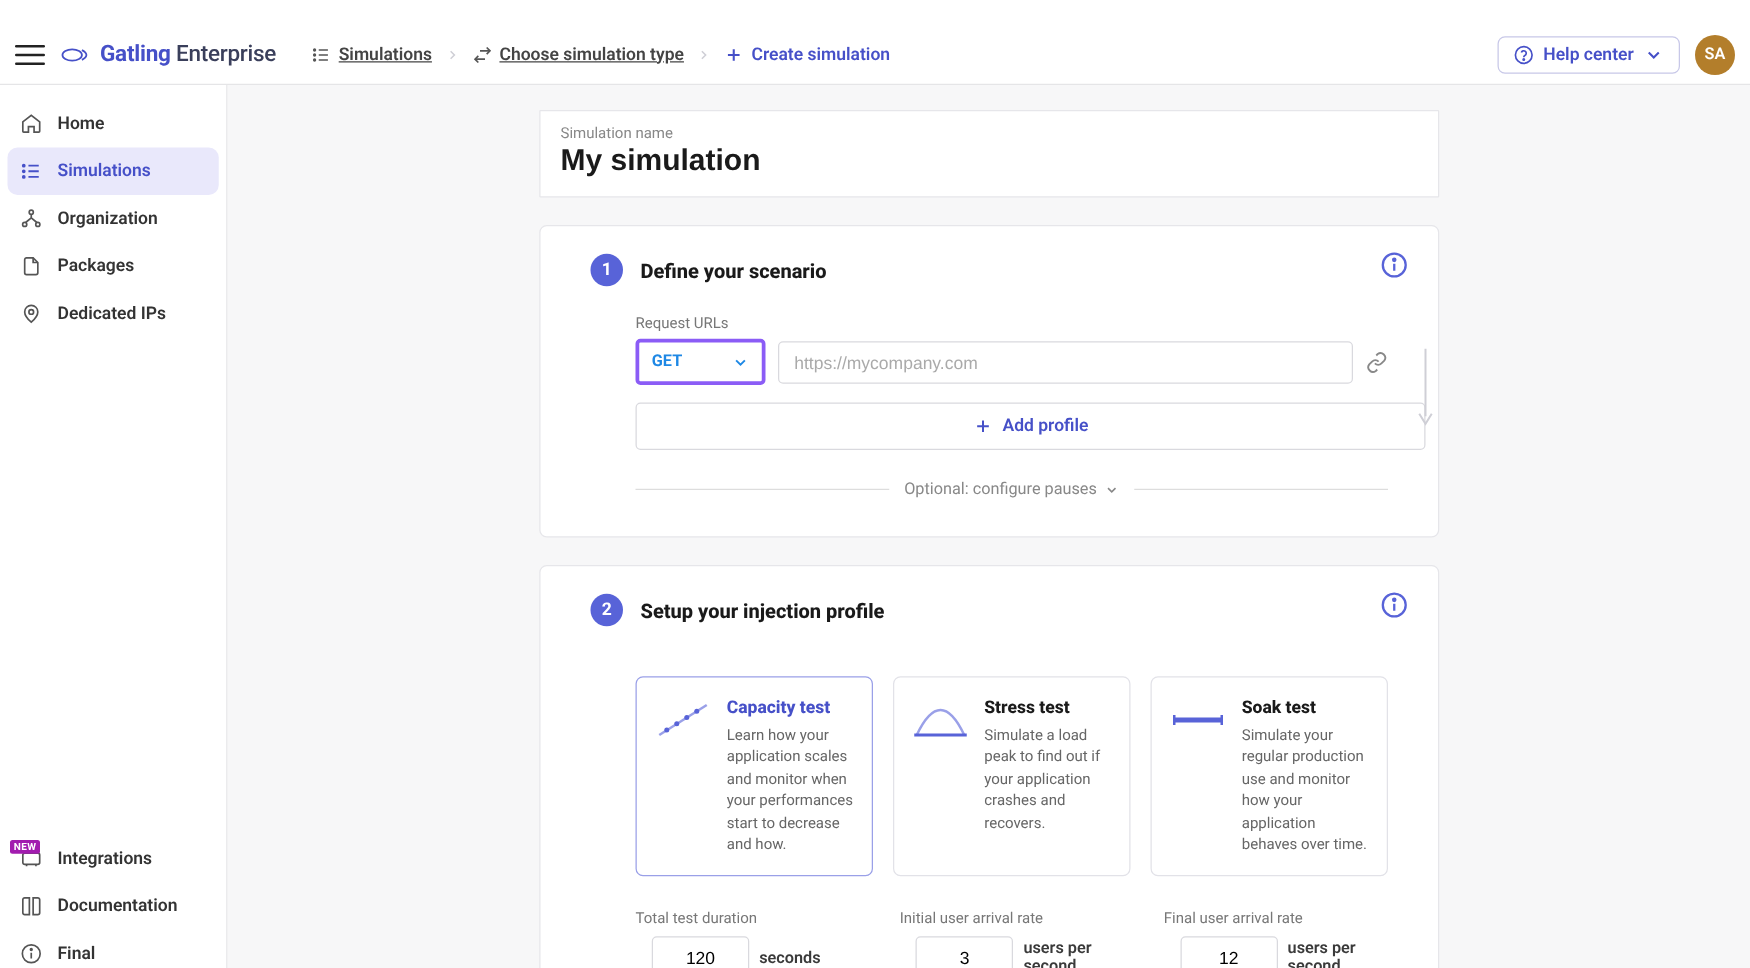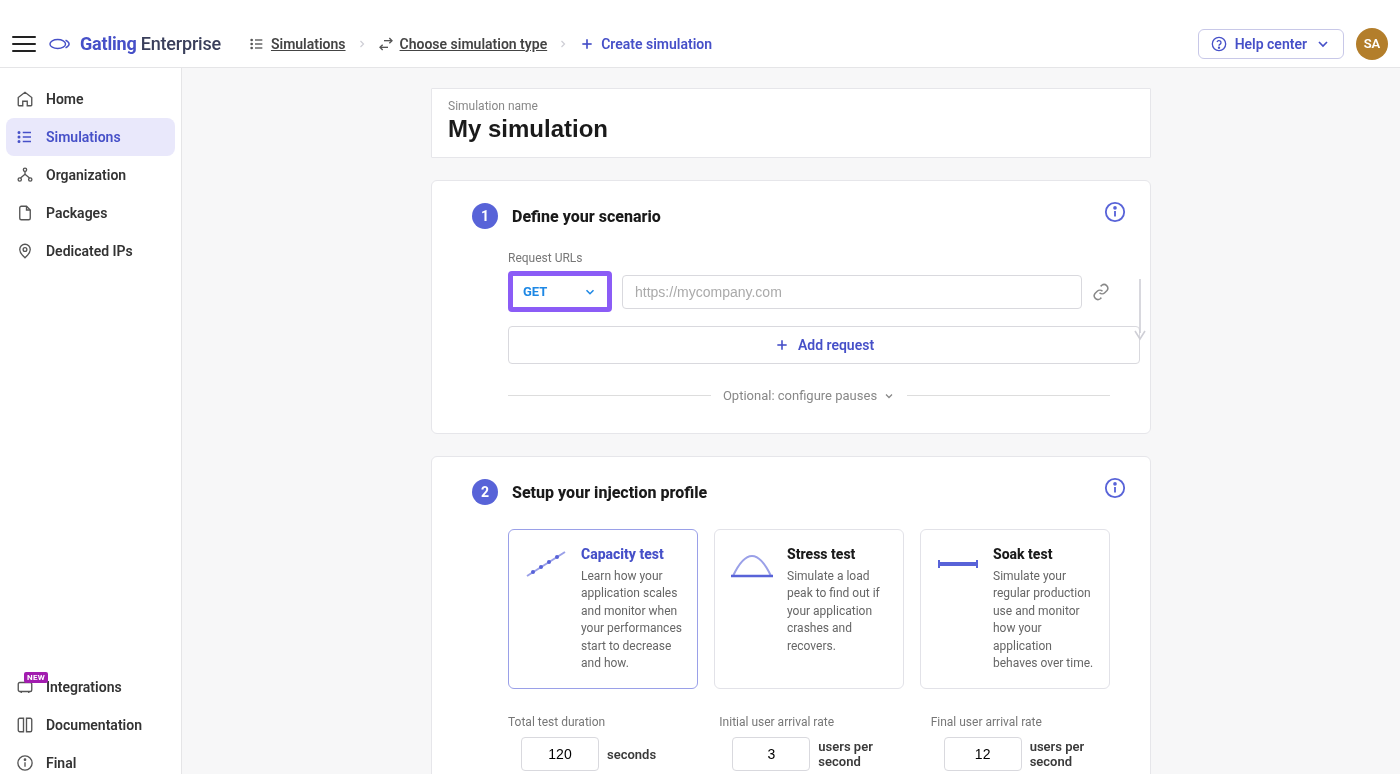--- a/index.html
+++ b/index.html
@@ -37,50 +37,50 @@
     .help-btn svg { width:16px; height:16px;}
     .avatar { width:32px; height:32px; border-radius:50%; background:#b37e2b; color:#fff; display:flex; align-items:center; justify-content:center; font-weight:600; font-size:13px; cursor:pointer;}
     
     .body { display:flex; height:calc(100vh - 48px);}
     .sidebar { width:182px; border-right:1px solid #e5e5e7; display:flex; flex-direction:column; padding:12px 6px;}
     .sb-item { display:flex; align-items:center; gap:12px; padding:10px 10px; border-radius:8px; color:#333; font-weight:600; font-size:14px; cursor:pointer; position:relative;}
     .sb-item.active { background:#e9e8fb; color:#4650c8;}
     .sb-item svg { width:18px; height:18px; color:#555;}
     .sb-item.active svg { color:#4650c8;}
     .sb-bottom { margin-top:auto;}
-    .badge-new { position:absolute; top:4px; left:18px; background:#a21caf; color:#fff; font-size:8px; font-weight:700; padding:1px 3px; border-radius:2px; letter-spacing:.3px;}
+    .badge-new { position:absolute; top:4px; left:2px; background:#a21caf; color:#fff; font-size:8px; font-weight:700; padding:1px 3px; border-radius:2px; letter-spacing:.3px;}
     .main { flex:1; overflow:auto; background:#f7f7f8; padding:20px 0 60px;}
     .content { width:720px; margin:0 auto;}
     
     .name-box { background:#fff; border:1px solid #e6e6ea; border-radius:1px; padding:10px 16px 14px;}
     .name-box .lbl { font-size:12px; color:#888;}
     .name-box .val { font-size:24px; font-weight:800; color:#1a1a1a; margin-top:2px; border:none; outline:none; width:100%; background:transparent;}
     
     .card { background:#fff; border:1px solid #e6e6ea; border-radius:6px; padding:22px 40px 30px; margin-top:22px; position:relative;}
     .card-head { display:flex; align-items:center; gap:14px;}
     .num { width:26px; height:26px; border-radius:50%; background:#5863d8; color:#fff; display:flex; align-items:center; justify-content:center; font-weight:700; font-size:14px;}
     .card-title { font-size:16px; font-weight:800;}
     .info-ic { position:absolute; right:24px; top:20px; width:22px; height:22px; color:#5863d8; cursor:pointer;}
     
     .scenario { margin:22px 0 0 36px;}
     .sub-lbl { font-size:12px; color:#777; margin-bottom:6px;}
     .url-row { display:flex; align-items:center; gap:10px; position:relative;}
-    .method-sel { width:104px; border:5px solid #8b5cf6; border-radius:4px; padding:8px 10px; display:flex; align-items:center; justify-content:space-between; color:#1e88e5; font-weight:700; font-size:13px; cursor:pointer;}
+    .method-sel { width:104px; border:3px solid #8b5cf6; border-radius:4px; padding:8px 10px; display:flex; align-items:center; justify-content:space-between; color:#1e88e5; font-weight:700; font-size:13px; cursor:pointer;}
     .url-in { flex:1; border:1px solid #d9d9de; border-radius:4px; padding:8px 12px; font-size:14px; color:#333; outline:none;}
     .url-in::placeholder { color:#aaa;}
     .link-ic { width:18px; height:18px; color:#888; cursor:pointer;}
     .flow-arrow { position:absolute; right:-36px; top:6px; height:66px; display:flex; align-items:flex-end;}
     .flow-arrow svg { width:12px; height:66px; color:#cfcfd6;}
     .addreq { margin-top:14px; border:1px solid #d9d9de; border-radius:4px; padding:10px; display:flex; align-items:center; justify-content:center; gap:8px; color:#4650c8; font-weight:600; cursor:pointer; width: calc(100% + 30px);}
     .addreq svg { width:16px; height:16px;}
     .divider-line { display:flex; align-items:center; gap:12px; margin-top:24px; color:#888; font-size:13px;}
     .divider-line .ln { flex:1; height:1px; background:#ddd;}
     .divider-line .lab { display:flex; align-items:center; gap:6px; cursor:pointer;}
     
-    .profiles { display:flex; gap:16px; margin:24px 0 0 36px;border-radius:12px;}
+    .profiles { display:flex; gap:16px; margin:40px 0 0 36px;border-radius:12px;}
     .pcard { flex:1; border:1px solid #e2e2e8; border-radius:6px; padding:16px 14px; display:flex; gap:12px; cursor:pointer;}
     .pcard.selected { border-color:#9aa0e8;}
     .pcard.selected .ptitle { color:#4650c8;}
     .pic { width:46px; height:36px; flex-shrink:0; display:flex; align-items:center; justify-content:center;}
     .ptitle { font-weight:800; font-size:14px; color:#1a1a1a;}
     .pdesc { font-size:12px; color:#666; margin-top:6px; line-height:1.45;}
     .params { display:flex; gap:32px; margin:26px 0 0 36px;}
     .param { flex:1;}
     .param .plbl { font-size:12px; color:#777;}
     .param .prow { display:flex; align-items:center; gap:8px; margin-top:8px;padding-left:13px;}
@@ -267,21 +267,21 @@
                   <polyline points="1 54 6 62 11 54"></polyline>
                 </svg>
             </div>
           </div>
 
           <div class="addreq">
             <svg viewBox="0 0 24 24" fill="none" stroke="currentColor" stroke-width="2.4">
                 <line x1="12" y1="5" x2="12" y2="19"></line>
                 <line x1="5" y1="12" x2="19" y2="12"></line>
               </svg>
-            <span>Add request</span>
+            <span>Add profile</span>
           </div>
 
           <div class="divider-line">
             <div class="ln"></div>
             <div class="lab">
               <span>Optional: configure pauses</span>
               <svg width="12" height="12" viewBox="0 0 24 24" fill="none" stroke="currentColor" stroke-width="2.5">
                   <polyline points="6 9 12 15 18 9"></polyline>
                 </svg>
             </div>

